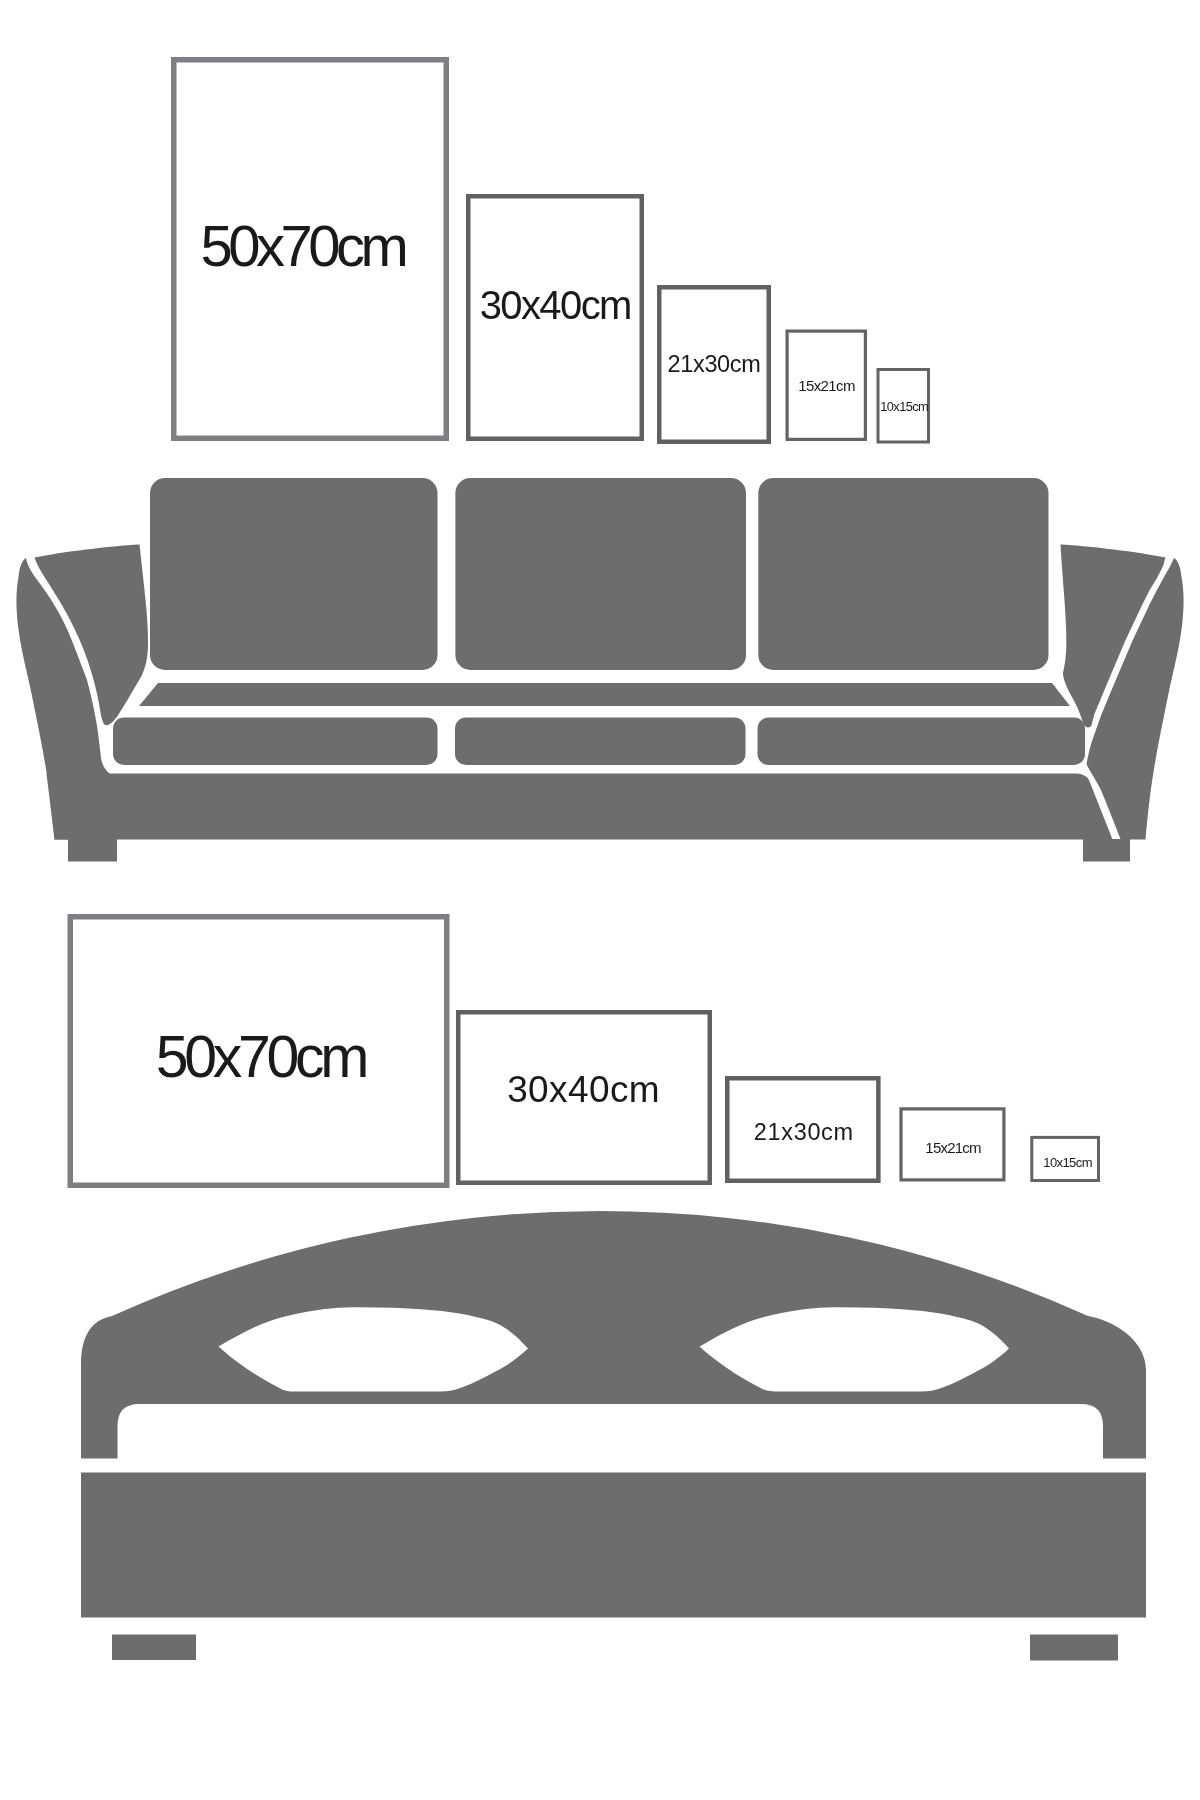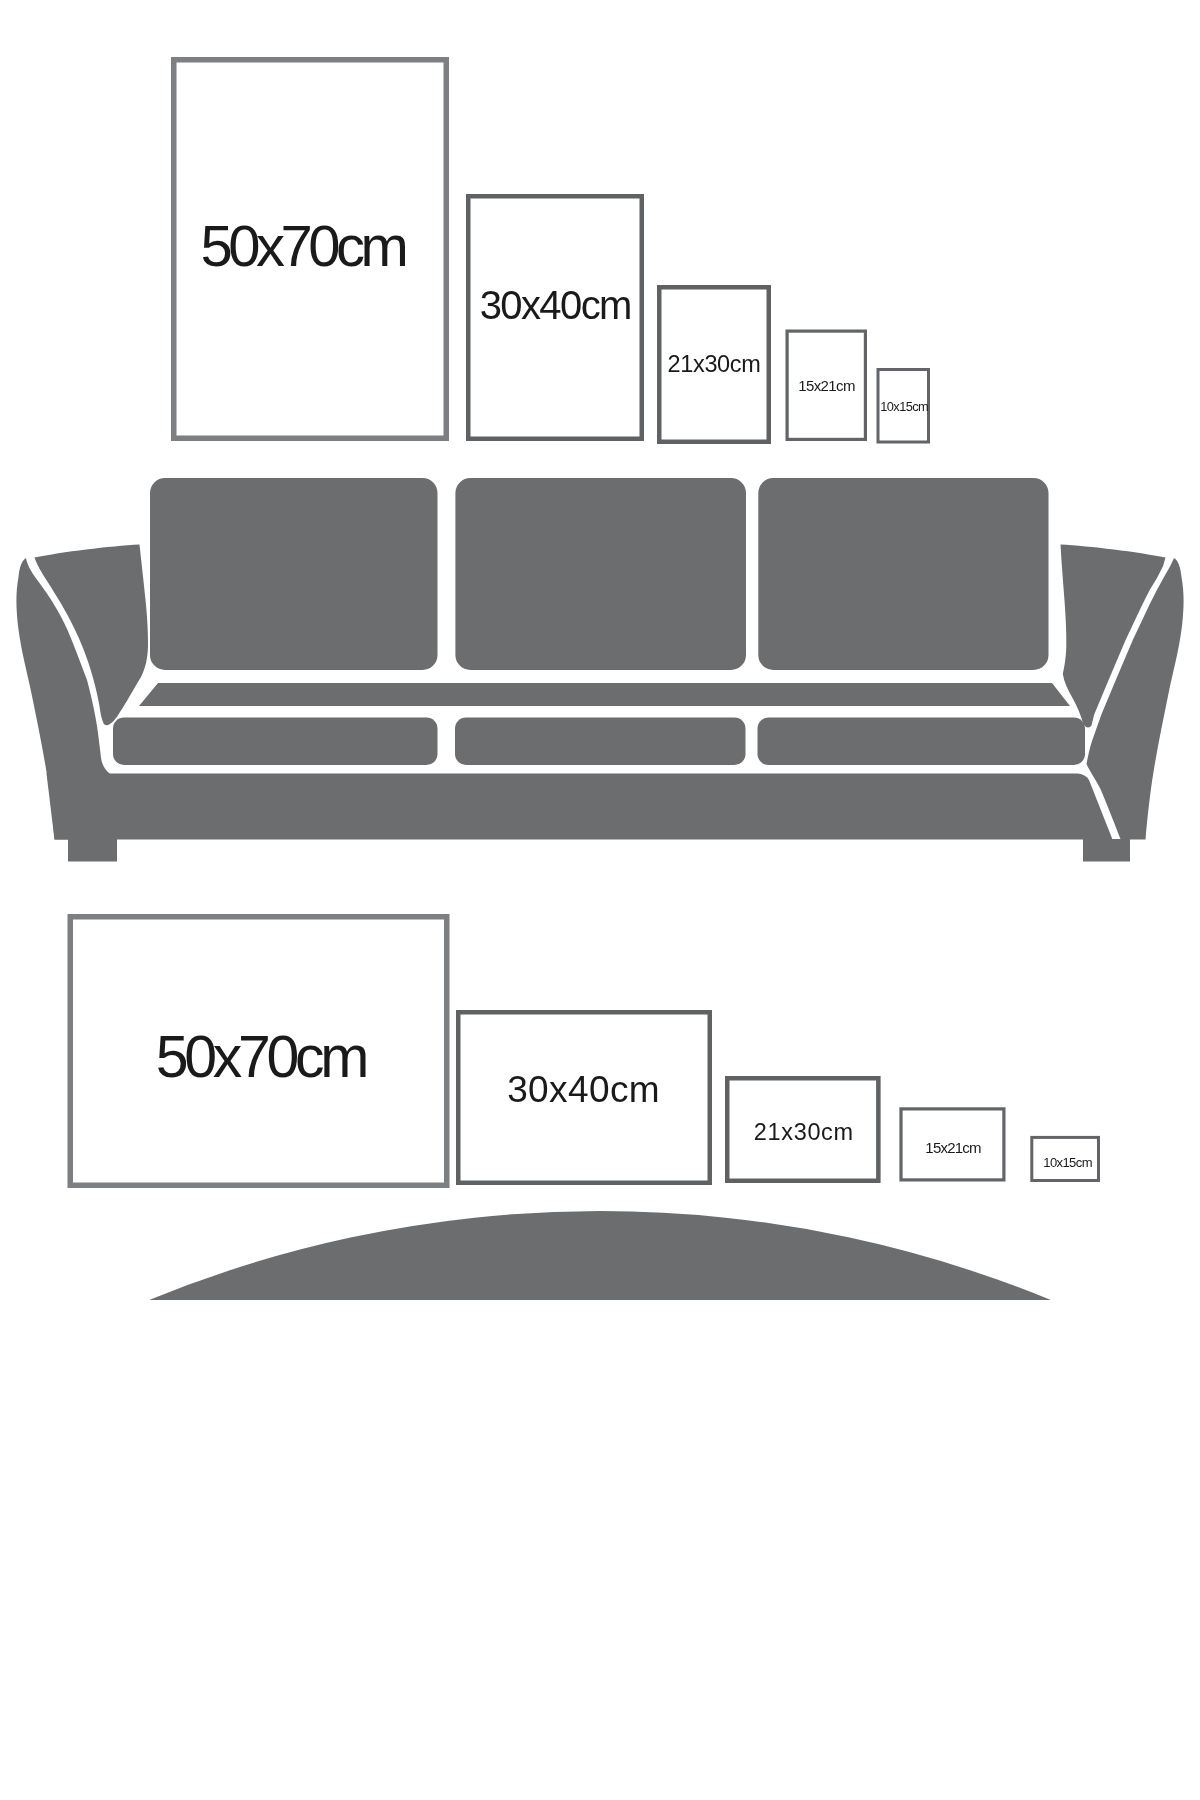--- a/index.html
+++ b/index.html
@@ -1,16 +1,16 @@
 <!DOCTYPE html>
 <html><head>
 <meta charset="utf-8">
 <style>
   html,body{margin:0;padding:0;background:#ffffff;}
-  .page{width:1200px;height:1300px;position:relative;overflow:hidden;background:#ffffff;}
+  .page{width:1200px;height:1800px;position:relative;overflow:hidden;background:#ffffff;}
   svg{display:block;}
   text{font-family:"Liberation Sans", sans-serif;fill:#1a1a1a;}
 </style>
 </head>
 <body>
 <div class="page">
 <svg width="1200" height="1800" viewBox="0 0 1200 1800" xmlns="http://www.w3.org/2000/svg">
 
   <rect x="0" y="0" width="1200" height="1800" fill="#ffffff"></rect>
 

